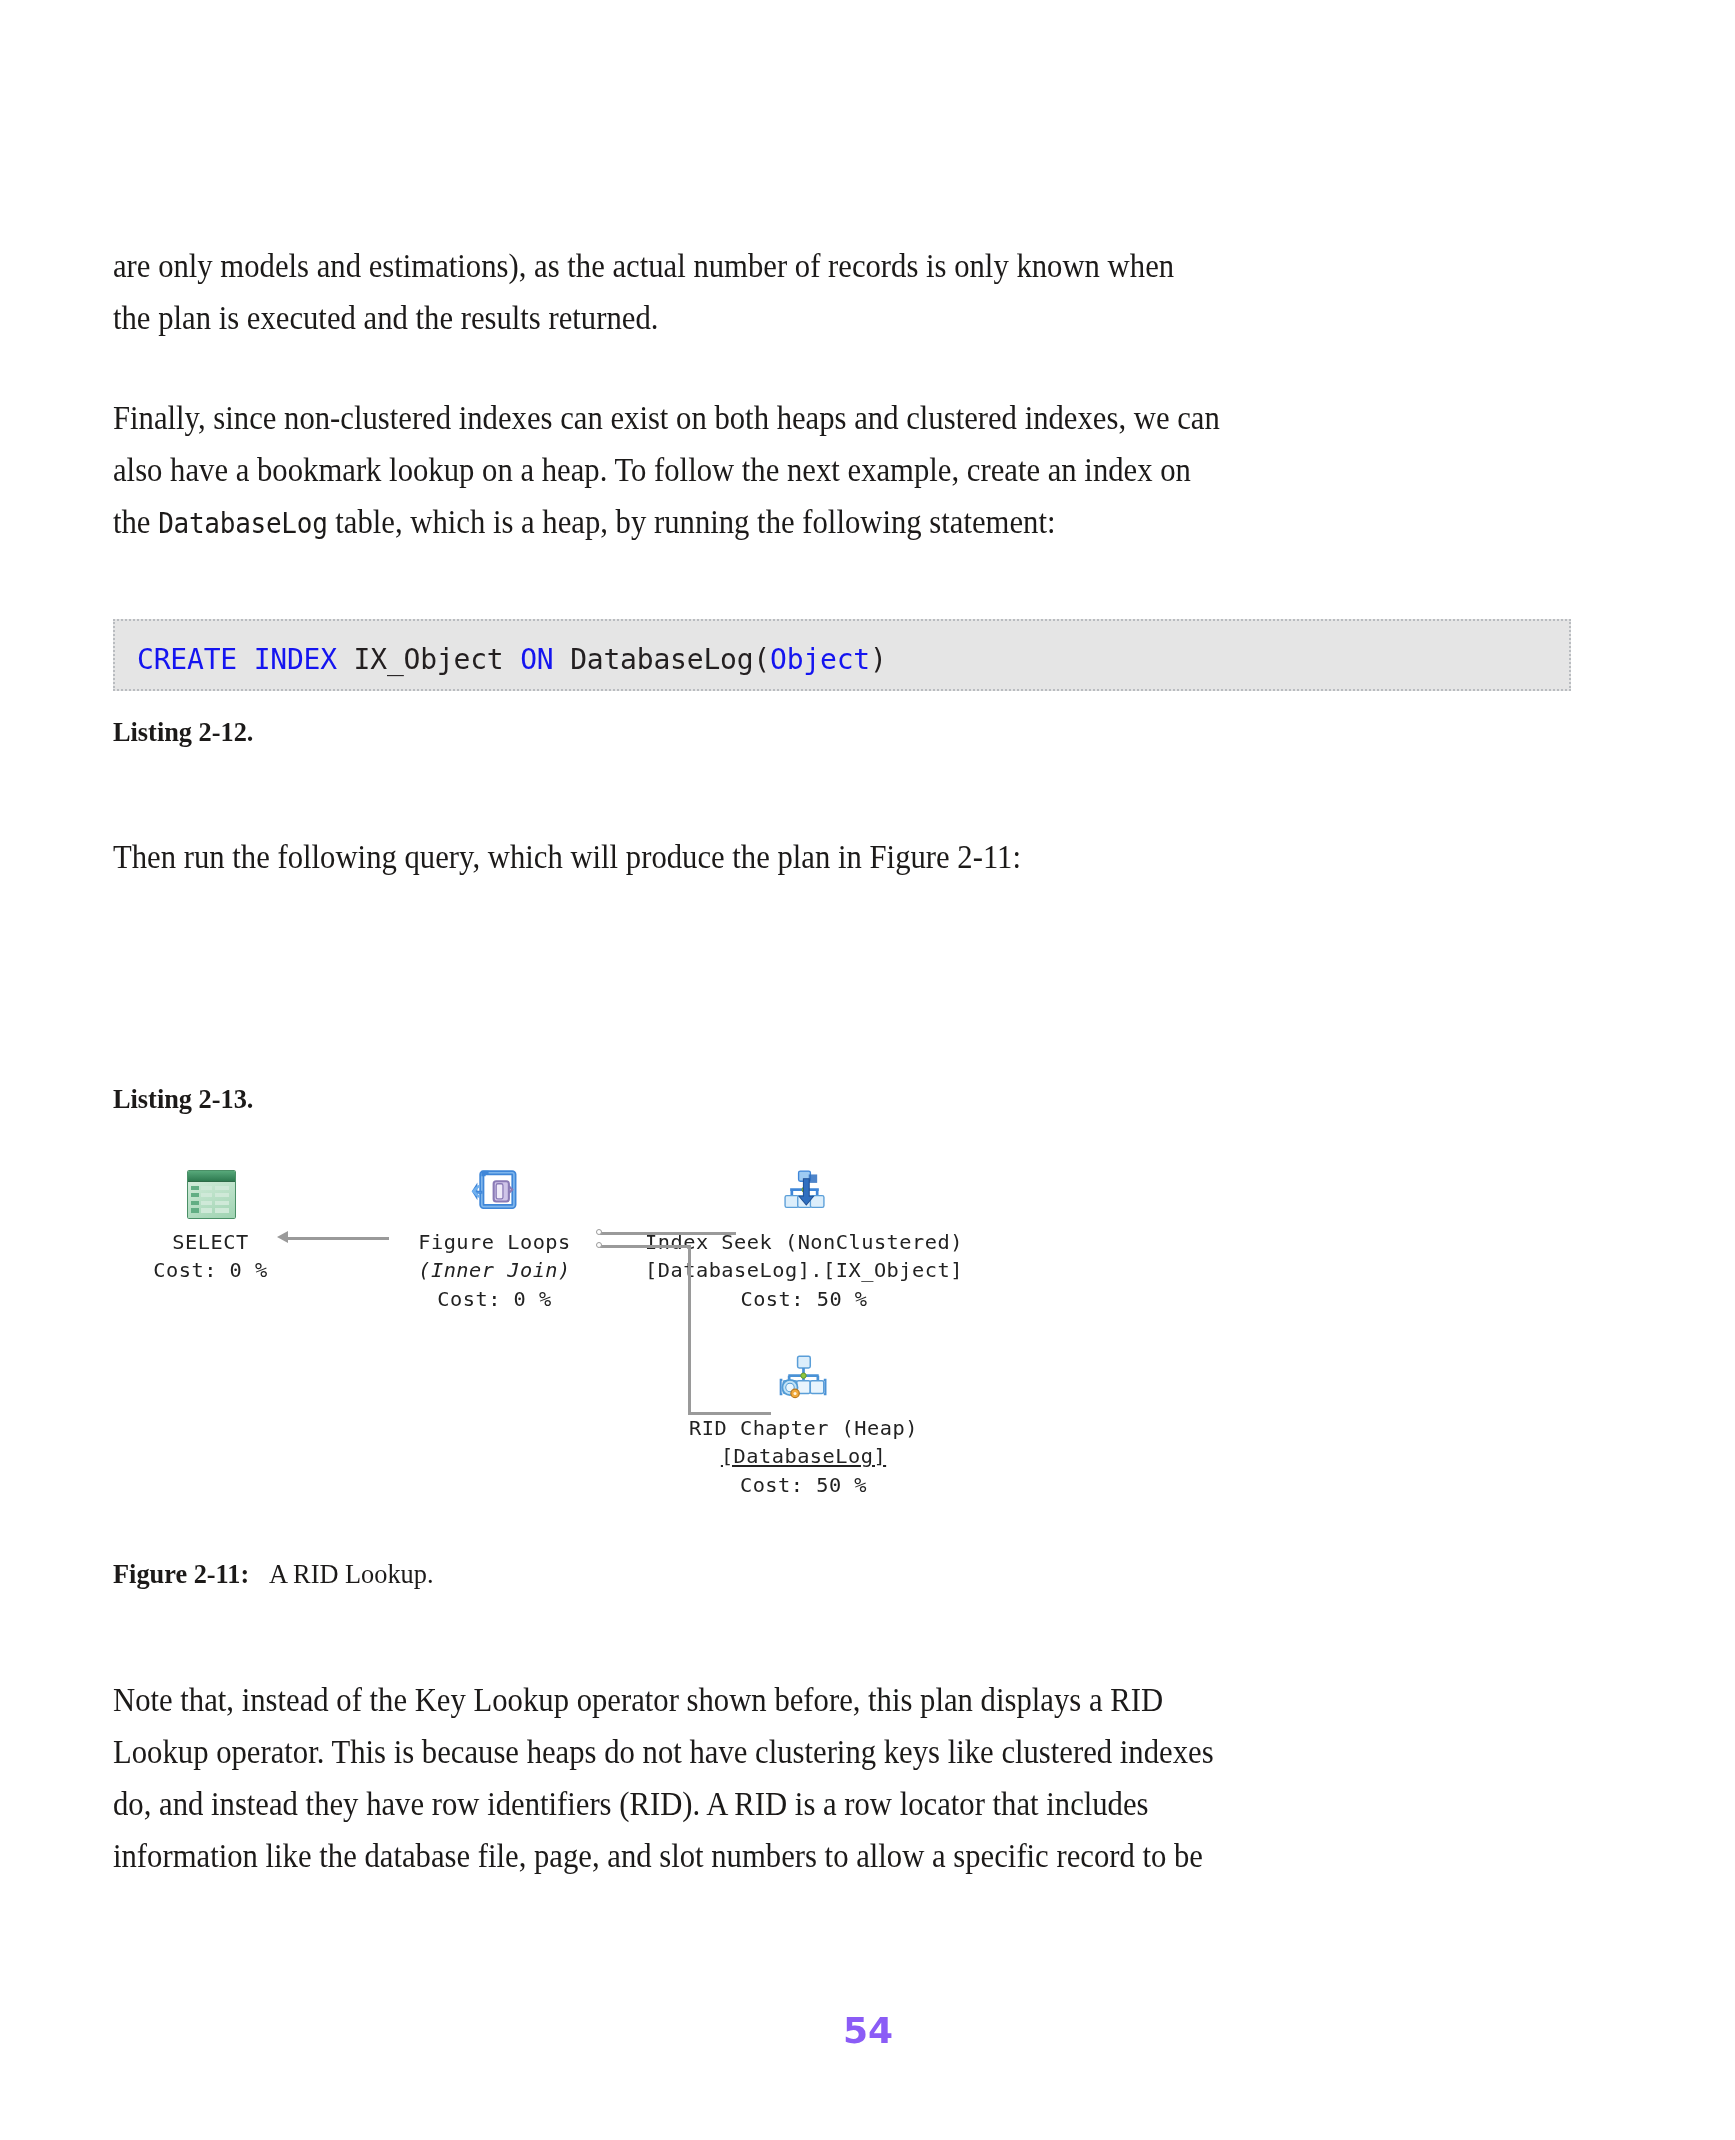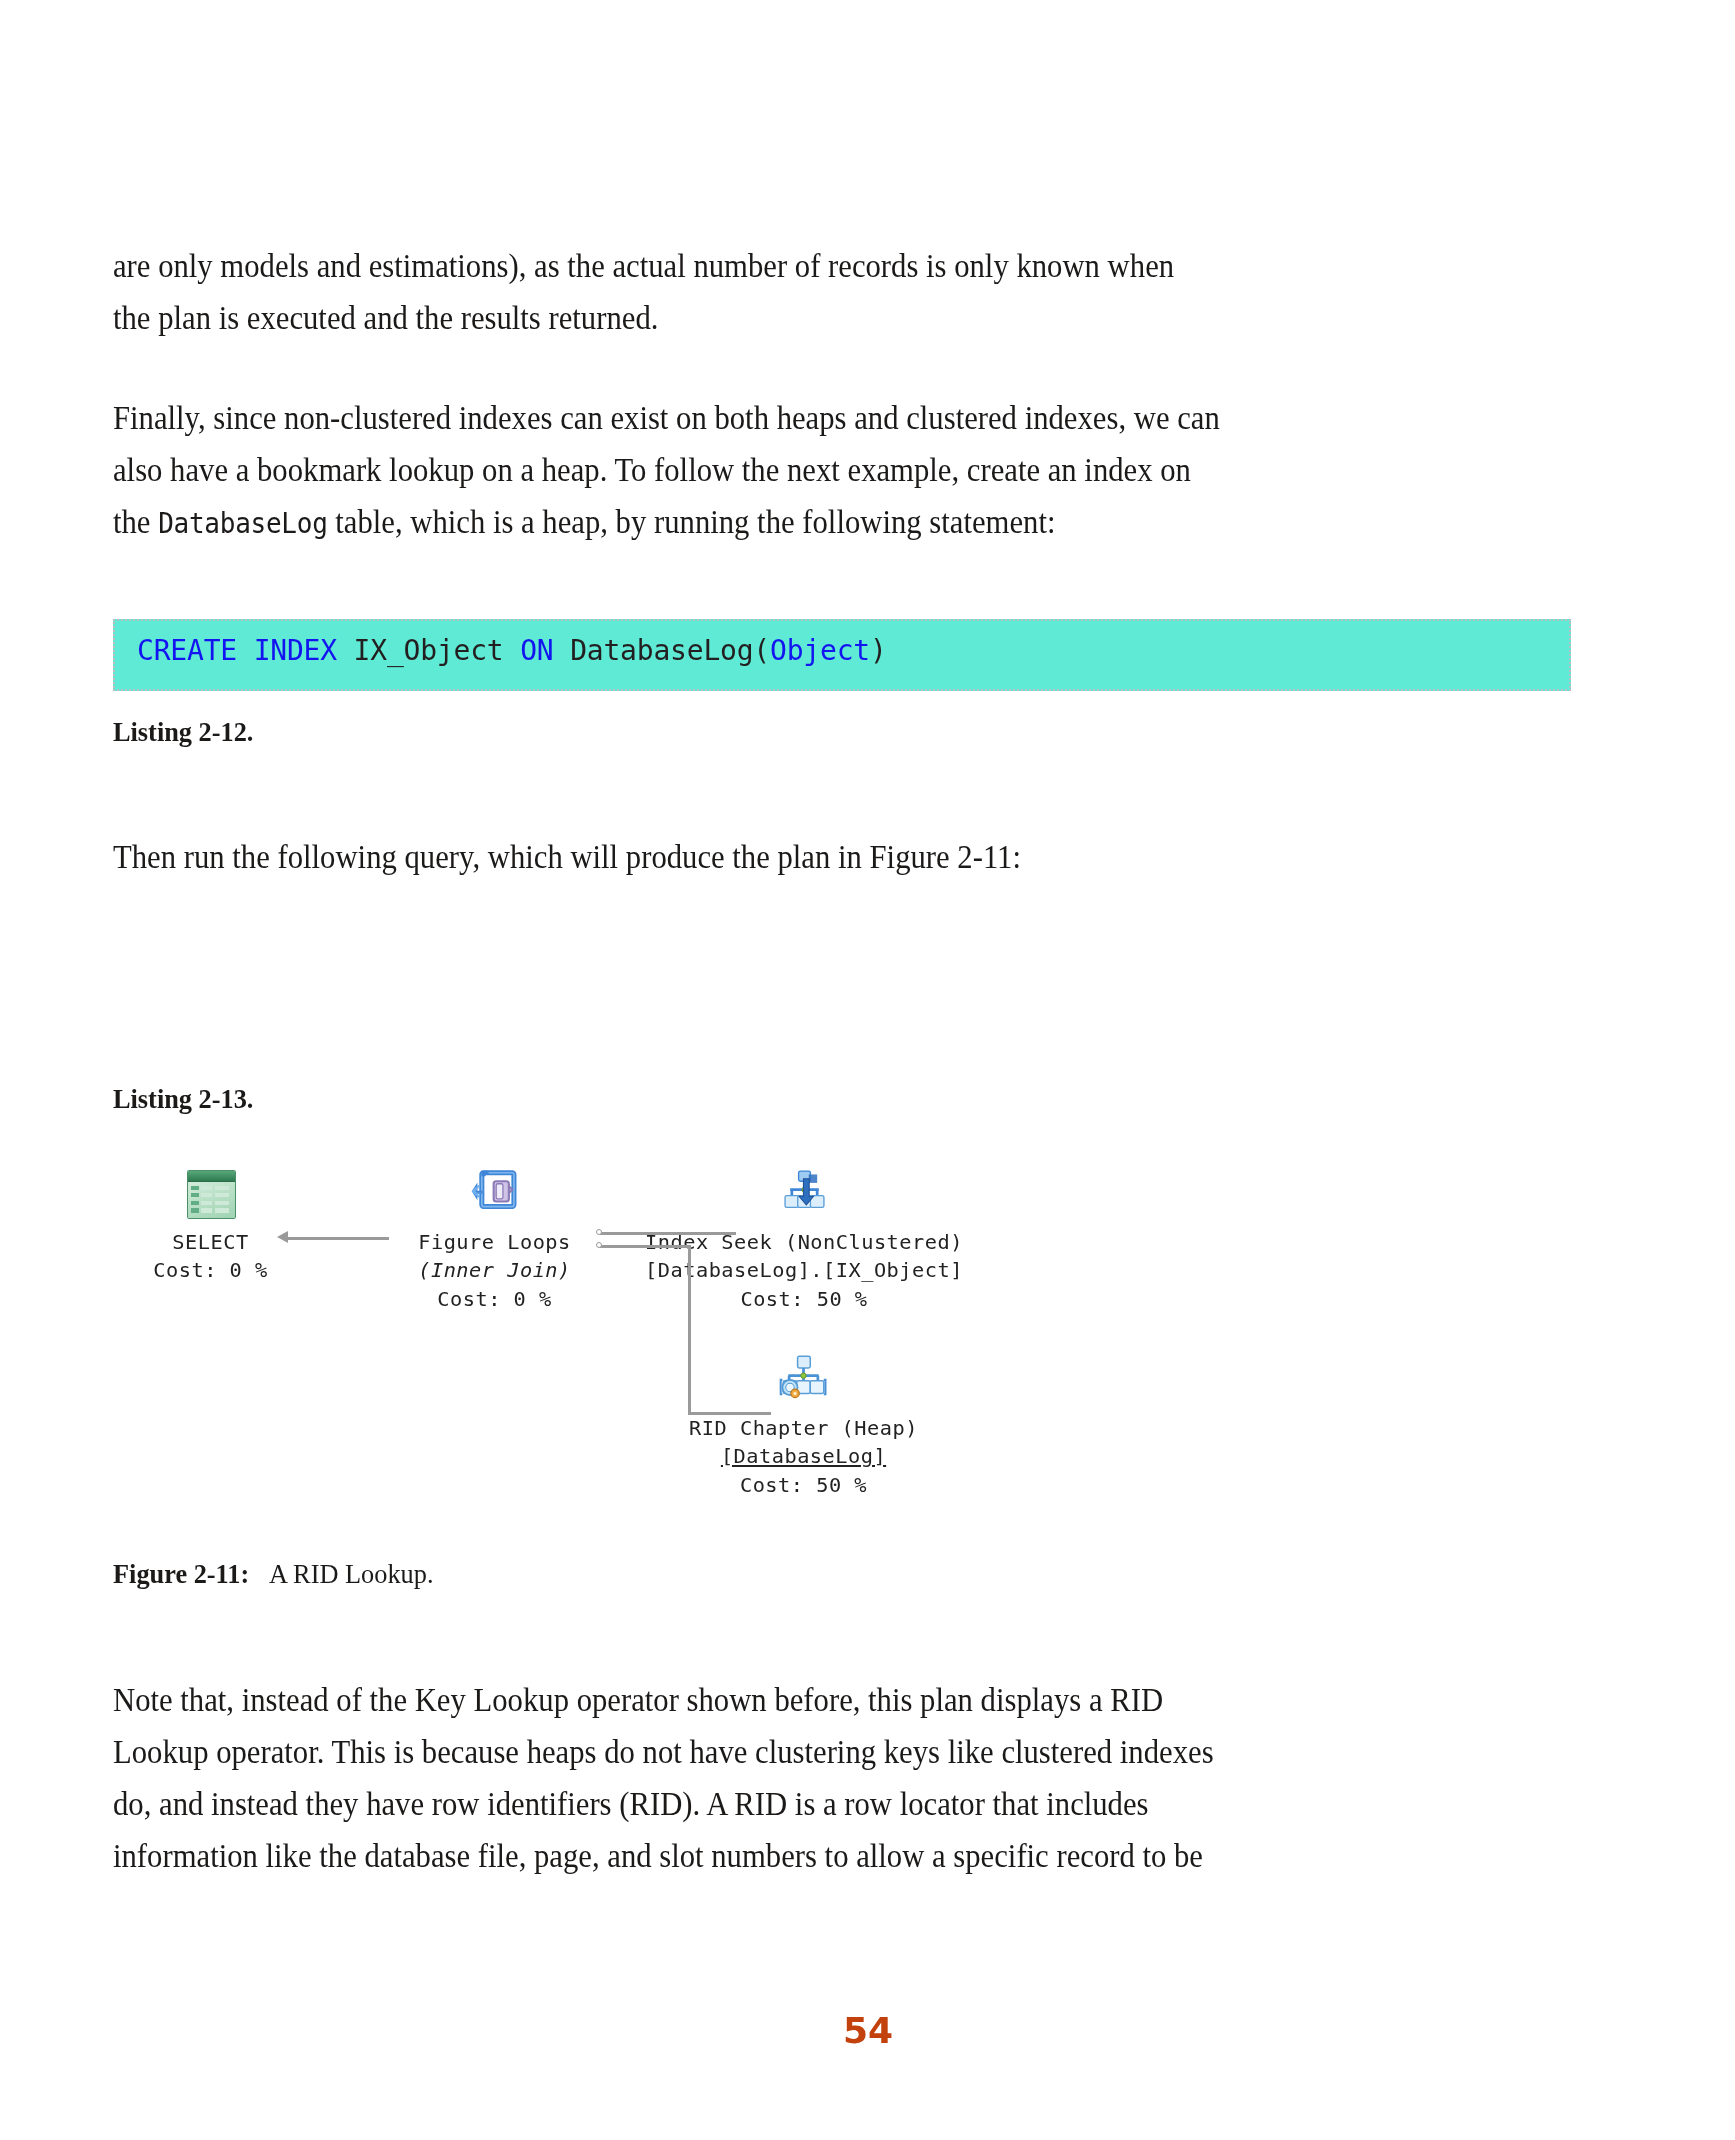--- a/index.html
+++ b/index.html
@@ -64,24 +64,24 @@
   }
   .para code, code.inline {
     font-family: "DejaVu Sans Mono", monospace;
     font-size: 28px;
     letter-spacing: -0.3px;
   }
 
   
   .code-block {
     position: absolute;
-    background: #5eead4;
+    background: #e5e5e5;
     border: 2.5px dotted #b9bcc0;
     box-sizing: border-box;
-    padding: 10px 22px 17px 22px;
+    padding: 19px 22px 17px 22px;
   }
   .code-line {
     font-family: "DejaVu Sans Mono", monospace;
     font-size: 28px;
     line-height: 40px;
     color: #231f20;
     white-space: pre;
     letter-spacing: -0.2px;
   }
   .kw { color: #1414f0; }
@@ -184,21 +184,21 @@
   
   .page-number {
     position: absolute;
     left: 0;
     top: 2010px;
     width: 1736px;
     text-align: center;
     font-family: "DejaVu Sans", sans-serif;
     font-weight: bold;
     font-size: 36px;
-    color: #c2410c;
+    color: #8b5cf6;
   }
 </style>
 </head>
 <body>
 
 <div class="page">
 
 
   <div class="para" style="left:113px; top:240px;">
     <span>are only models and estimations), as the actual number of records is only known when</span><br>

